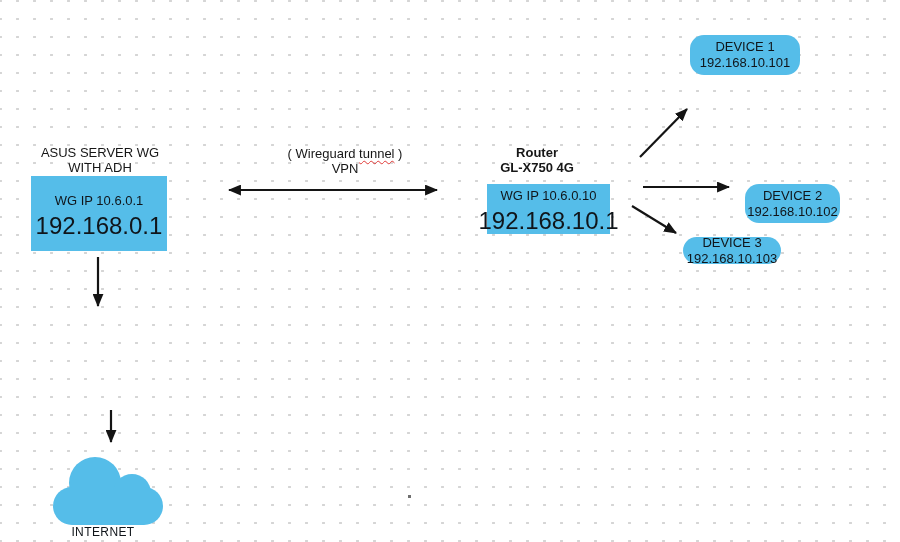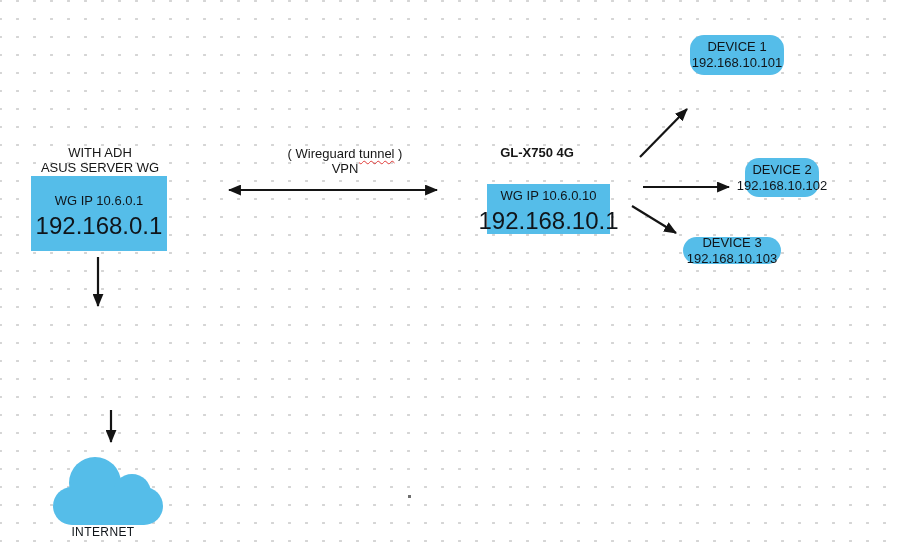--- a/index.html
+++ b/index.html
@@ -34,22 +34,22 @@
   .ip-box .wg  { font-size: 13px; }
   .ip-box .lan { font-size: 24px; margin-top: 4px; }
 
   .device {
     position: absolute;
     background: #55bde9;
     border-radius: 14px;
     display: flex; flex-direction: column; align-items: center; justify-content: center;
     font-size: 13px; line-height: 1.22; text-align: center;
   }
-  .d1 { left: 690px; top: 35px;  width: 94px; height: 40px; }
-  .d2 { left: 745px; top: 158px; width: 74px; height: 39px; }
+  .d1 { left: 690px; top: 35px;  width: 110px; height: 40px; }
+  .d2 { left: 745px; top: 184px; width: 95px; height: 39px; }
   .d3 { left: 683px; top: 237px; width: 98px; height: 27px; }
 
   .adguard {
     position: absolute; left: 43px; top: 346px; width: 131px; height: 50px;
     border: 1px solid #ee6a64; background: transparent;
     display: flex; align-items: center; justify-content: center;
     font-size: 18px; color: #191919;
   }
 
   .misspell {
@@ -82,34 +82,35 @@
     </defs>
     <line x1="229" y1="190" x2="437" y2="190" stroke="#141414" stroke-width="2.2" marker-start="url(#ah)" marker-end="url(#ah)"></line>
     <line x1="98" y1="257" x2="98" y2="306" stroke="#141414" stroke-width="2.2" marker-end="url(#ah)"></line>
     <line x1="111" y1="410" x2="111" y2="442" stroke="#141414" stroke-width="2.2" marker-end="url(#ah)"></line>
     <line x1="640" y1="157" x2="687" y2="109" stroke="#141414" stroke-width="2.2" marker-end="url(#ah)"></line>
     <line x1="643" y1="187" x2="729" y2="187" stroke="#141414" stroke-width="2.2" marker-end="url(#ah)"></line>
     <line x1="632" y1="206" x2="676" y2="233" stroke="#141414" stroke-width="2.2" marker-end="url(#ah)"></line>
   </svg>
 
   <div class="node-label asus-label">
+    <span class="ln">ASUS SERVER WG</span>
     <span class="ln">WITH ADH</span>
-    <span class="ln">ASUS SERVER WG</span>
   </div>
   <div class="ip-box asus-box">
     <span class="wg">WG IP 10.6.0.1</span>
     <span class="lan">192.168.0.1</span>
   </div>
 
   <div class="node-label vpn-label">
     <span class="ln"><span>( Wireguard </span><span class="misspell">tunnel</span><span> )</span></span>
     <span class="ln">VPN</span>
   </div>
 
   <div class="node-label router-label">
+    <span class="ln">Router</span>
     <span class="ln">GL-X750 4G</span>
   </div>
   <div class="ip-box router-box">
     <span class="wg">WG IP 10.6.0.10</span>
     <span class="lan">192.168.10.1</span>
   </div>
 
   <div class="device d1">
     <span>DEVICE 1</span>
     <span>192.168.10.101</span>

